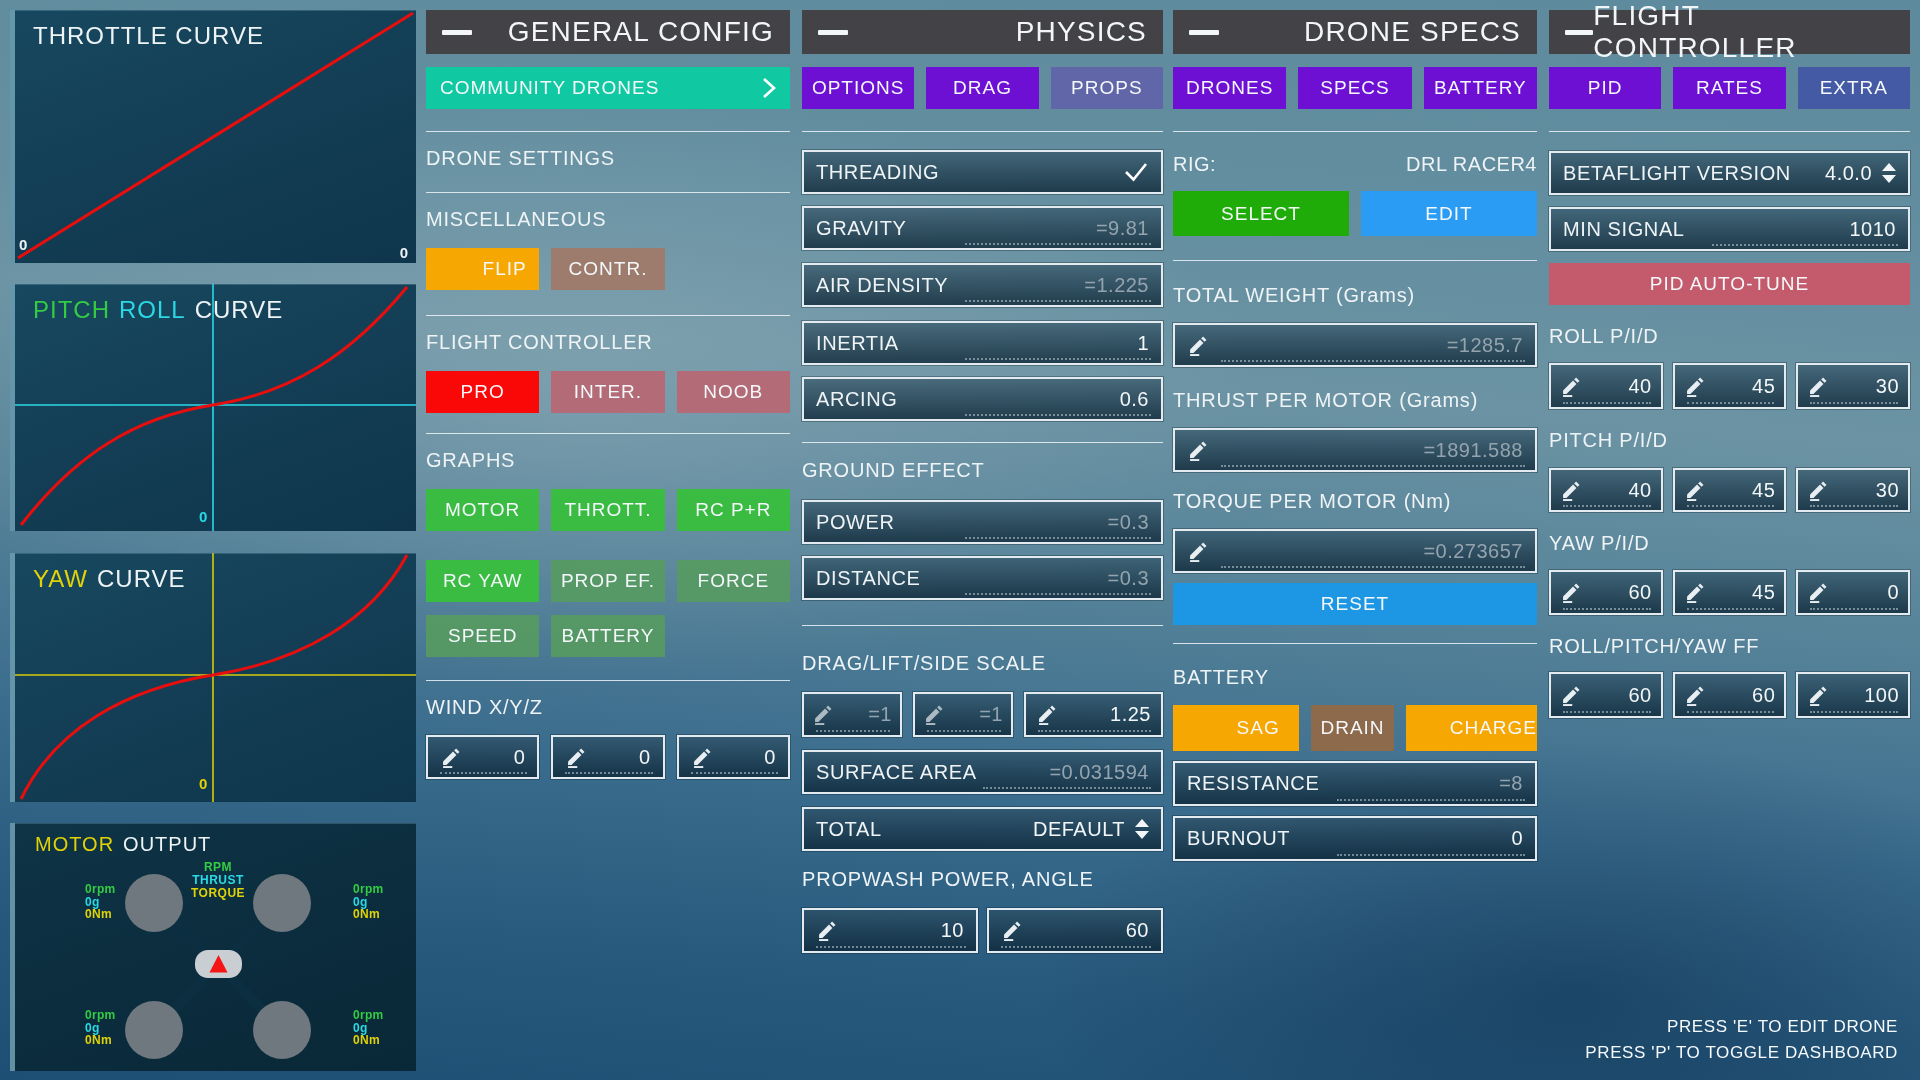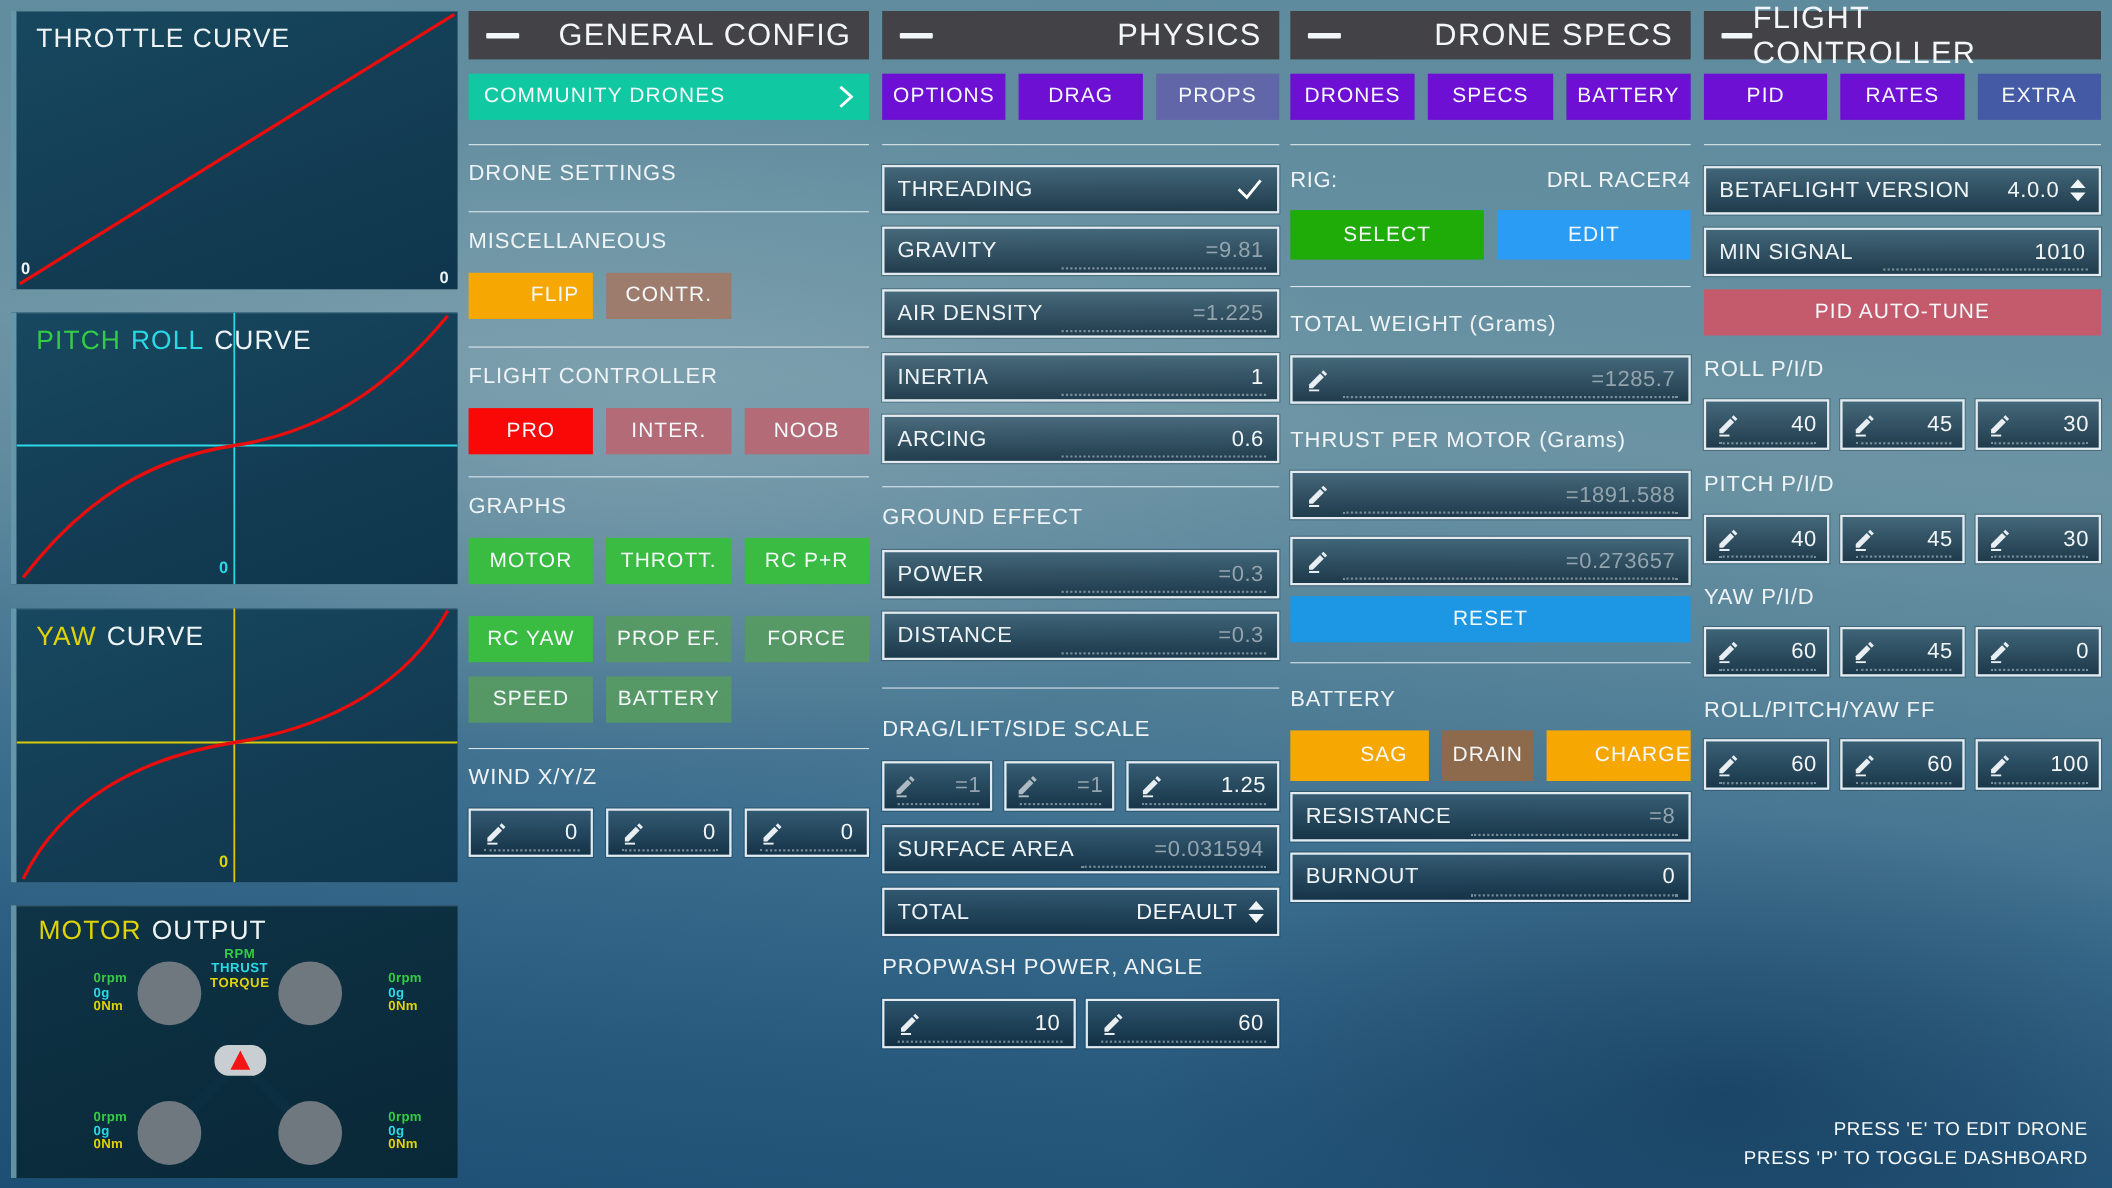--- a/index.html
+++ b/index.html
@@ -62,21 +62,21 @@
   .red{background:#fa0707;}
   .rose{background:#b26b77;}
   .rose2{background:#c35b6c;}
   .grB{background:#3abb42;}
   .grM{background:rgba(86,156,95,0.88);}
   .grSel{background:#20ac08;}
   .purple{background:#6d10d4;}
   .slate{background:#6166a8;}
   .slate2{background:#455aa4;}
   
-  .m-title{position:absolute;left:20px;top:10px;font-size:24px;letter-spacing:1px;white-space:nowrap;}
+  .m-title{position:absolute;left:20px;top:10px;font-size:20px;letter-spacing:1px;white-space:nowrap;}
   .m-title span{margin-right:9px;}
   .legend{position:absolute;left:148px;top:38px;width:110px;text-align:center;font-size:12px;font-weight:700;line-height:13px;letter-spacing:0.5px;}
   .mlab{position:absolute;font-size:12px;font-weight:700;line-height:12.5px;letter-spacing:0.3px;}
   .c-green{color:#33cc44;} .c-cyan{color:#2bd9e6;} .c-yellow:{color:#e0d206;} .c-yellow{color:#e0d206;}
   
   .hints{position:absolute;right:22px;bottom:14px;text-align:right;font-size:17px;letter-spacing:0.6px;line-height:26px;color:#f6fafc;}
 </style>
 </head>
 <body>
 
@@ -384,20 +384,21 @@
     <div class="seclabel" style="margin-top:22px;">THRUST PER MOTOR (Grams)</div>
     <div class="field" style="margin-top:16px;">
       <svg class="pencil" viewBox="0 0 24 24">
           <path d="M3.5 20.5 L3.5 16.6 L14.9 5.2 L18.8 9.1 L7.4 20.5 Z" fill="#e8eef2"></path>
           <path d="M16.2 3.9 L18.4 1.7 L22.3 5.6 L20.1 7.8 Z" fill="#e8eef2"></path>
           <rect x="3.5" y="21.8" width="10.5" height="2.2" fill="#e8eef2"></rect>
         </svg>
       <span class="fval gray">=1891.588</span>
         <i class="dots d-pin"></i>
     </div>
+    <div class="seclabel" style="margin-top:18px;">TORQUE PER MOTOR (Nm)</div>
     <div class="field" style="margin-top:16px;">
       <svg class="pencil" viewBox="0 0 24 24">
           <path d="M3.5 20.5 L3.5 16.6 L14.9 5.2 L18.8 9.1 L7.4 20.5 Z" fill="#e8eef2"></path>
           <path d="M16.2 3.9 L18.4 1.7 L22.3 5.6 L20.1 7.8 Z" fill="#e8eef2"></path>
           <rect x="3.5" y="21.8" width="10.5" height="2.2" fill="#e8eef2"></rect>
         </svg>
       <span class="fval gray">=0.273657</span>
         <i class="dots d-pin"></i>
     </div>
     <div class="btn blue" style="margin-top:10px;">RESET</div>

